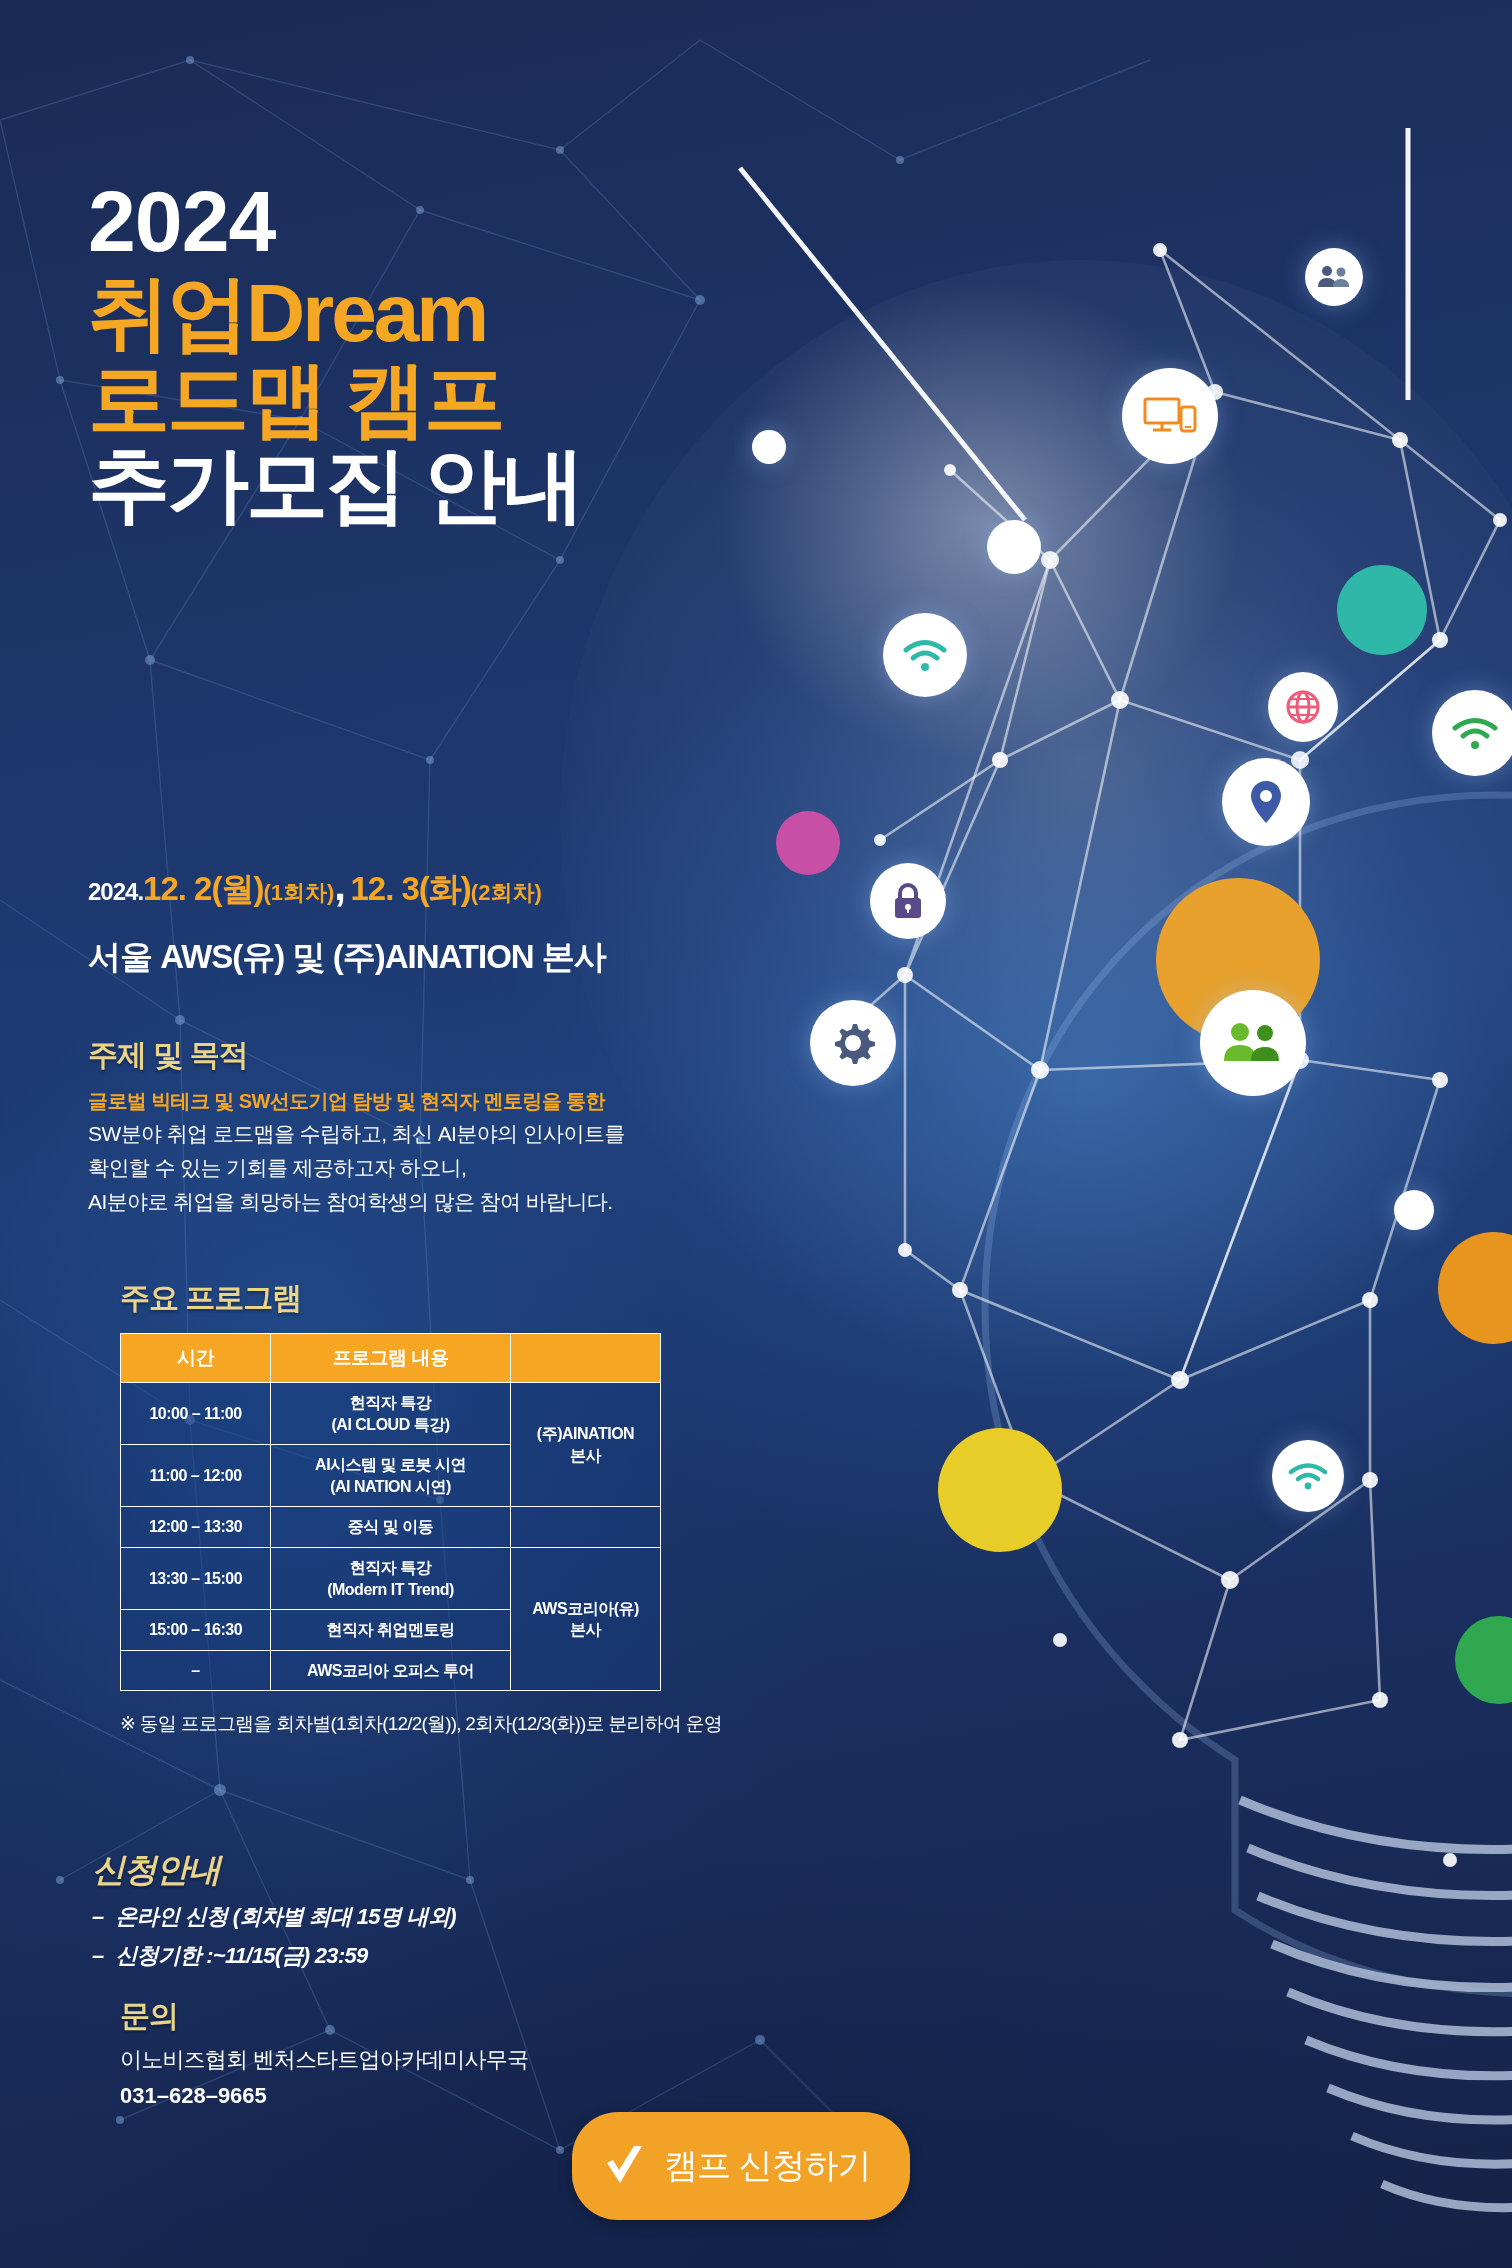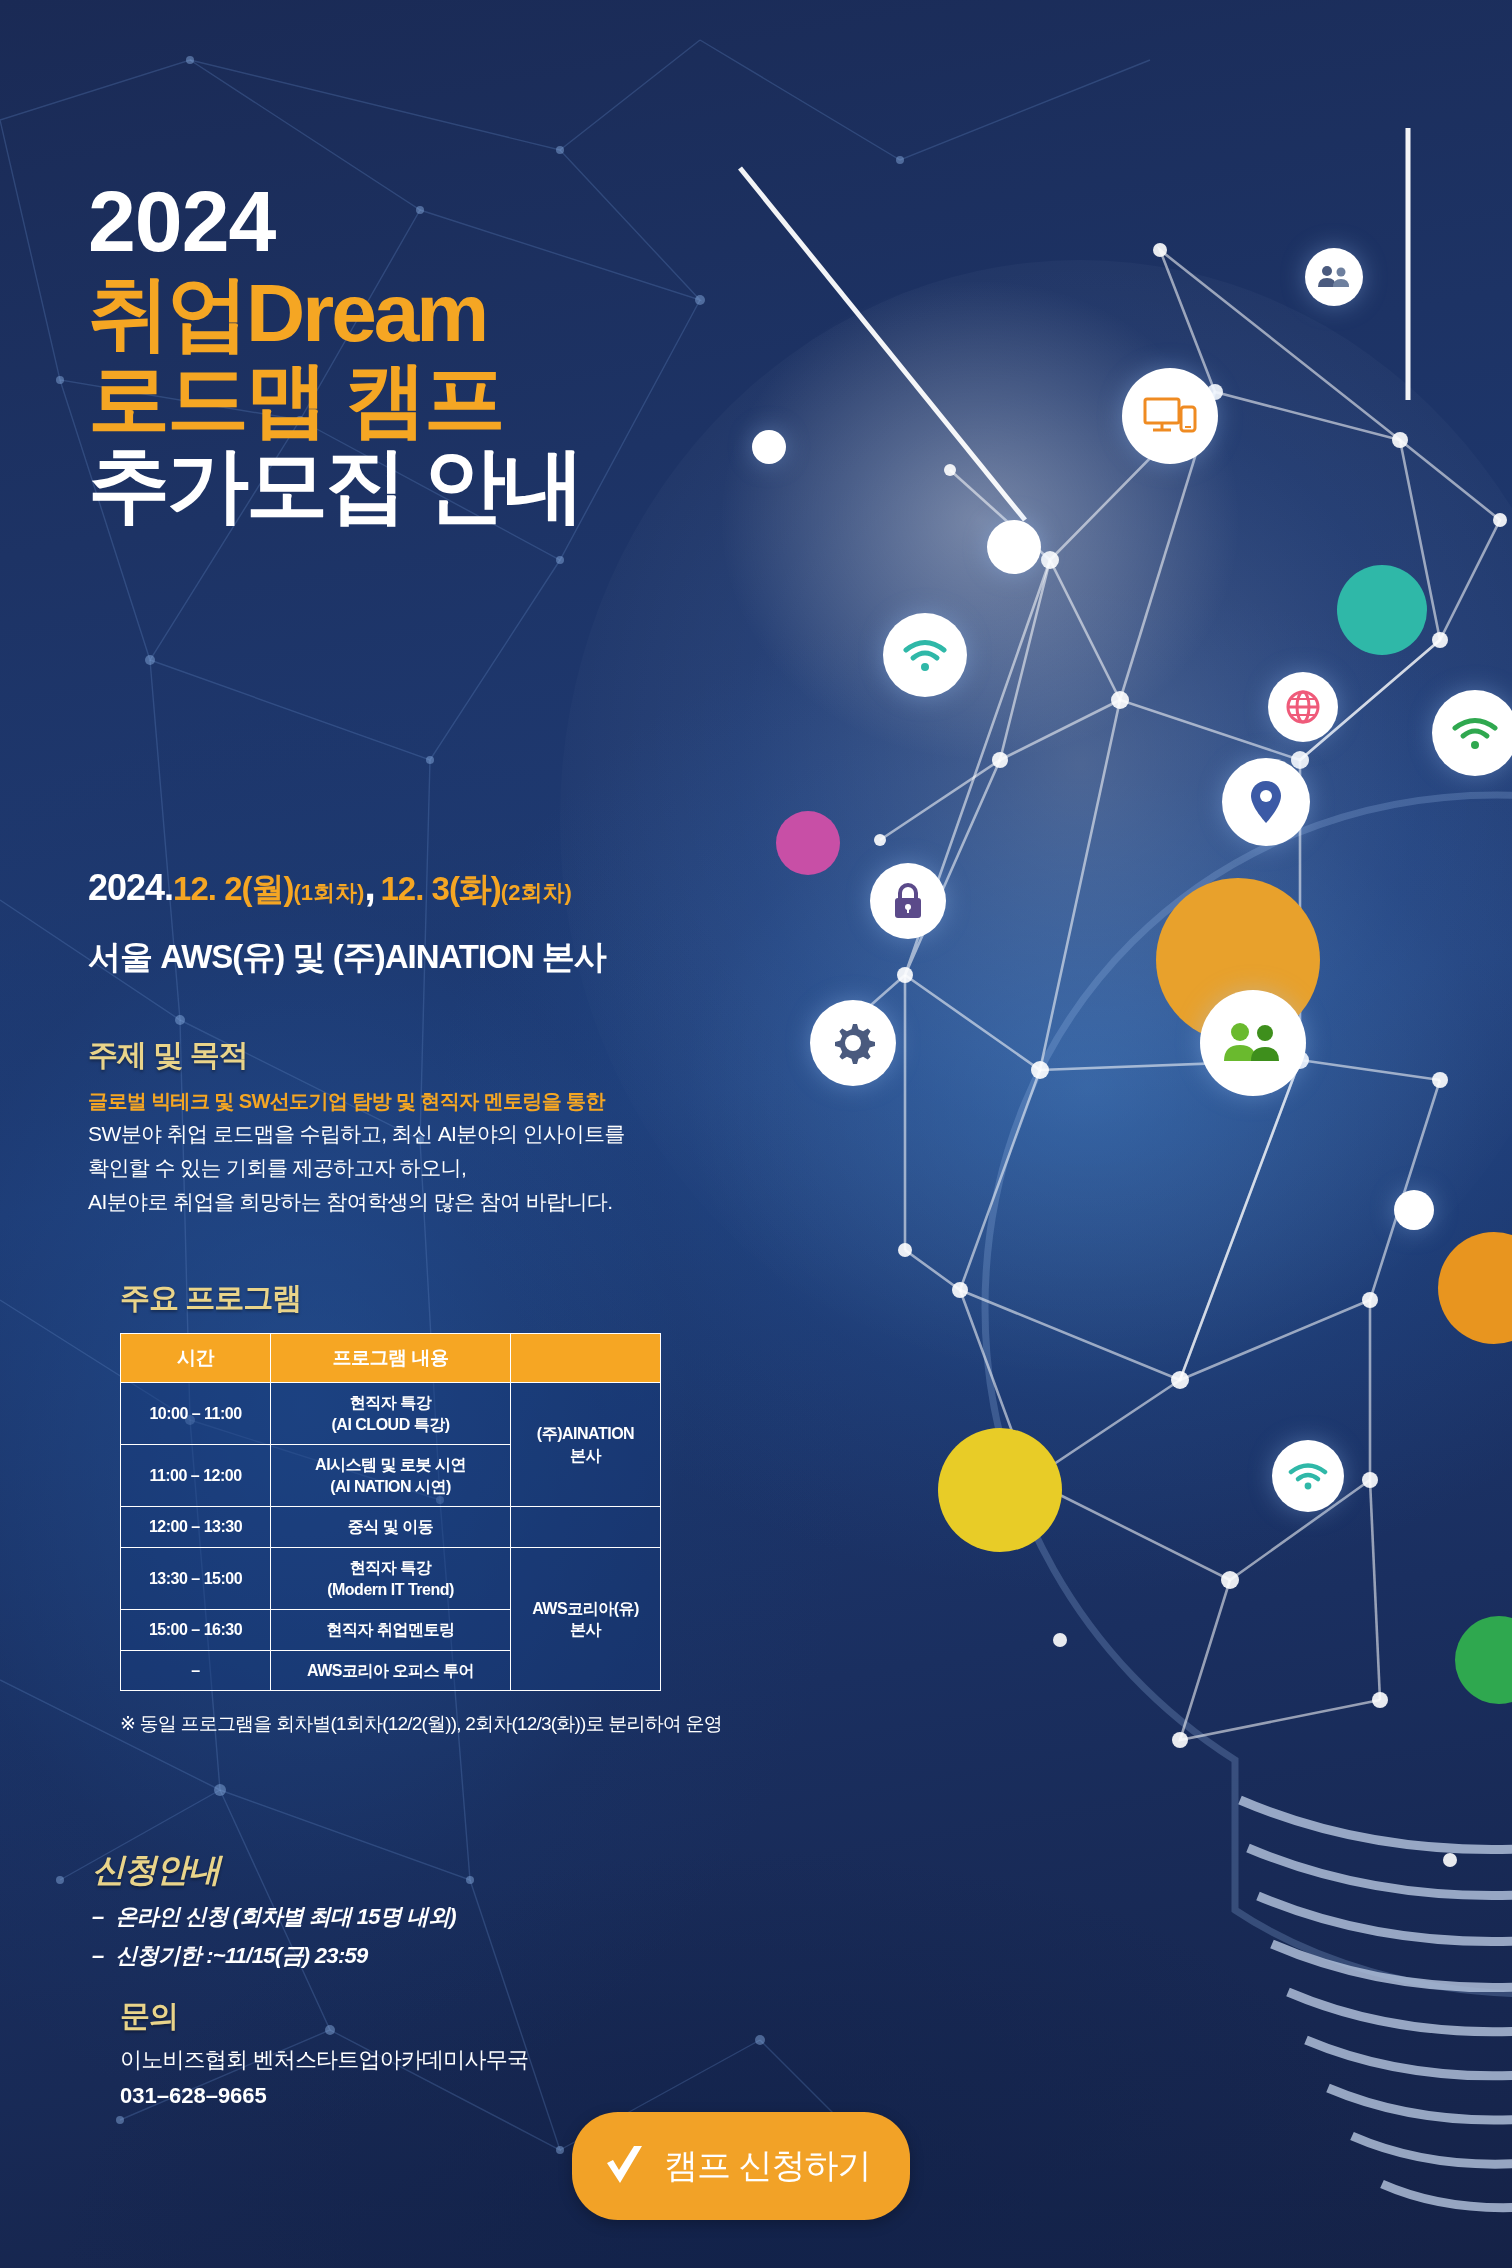--- a/index.html
+++ b/index.html
@@ -34,21 +34,21 @@
   }
   .title-block{ position:absolute; left:88px; top:270px; }
   .tline{ font-size:82px; font-weight:700; line-height:1.05; letter-spacing:-3px; white-space:nowrap; }
   .tline.orange{ color:#f5a623; }
   .tline.white{ color:#ffffff; }
 
   .dateline{
     position:absolute; left:88px; top:865px;
     white-space:nowrap; line-height:1;
   }
-  .d-year{ font-size:36px; font-weight:700; color:#ffffff; letter-spacing:-1px; }
+  .d-year{ font-size:24px; font-weight:700; color:#ffffff; letter-spacing:-1px; }
   .d-big{ font-size:33px; font-weight:700; color:#f5a623; letter-spacing:-1px; }
   .d-sub{ font-size:22px; font-weight:700; color:#f5a623; }
   .d-comma{ font-size:42px; font-weight:700; color:#ffffff; }
 
   .venue{
     position:absolute; left:88px; top:935px;
     font-size:33px; font-weight:700; color:#ffffff; letter-spacing:-1px; white-space:nowrap;
   }
 
   .sec-head{

